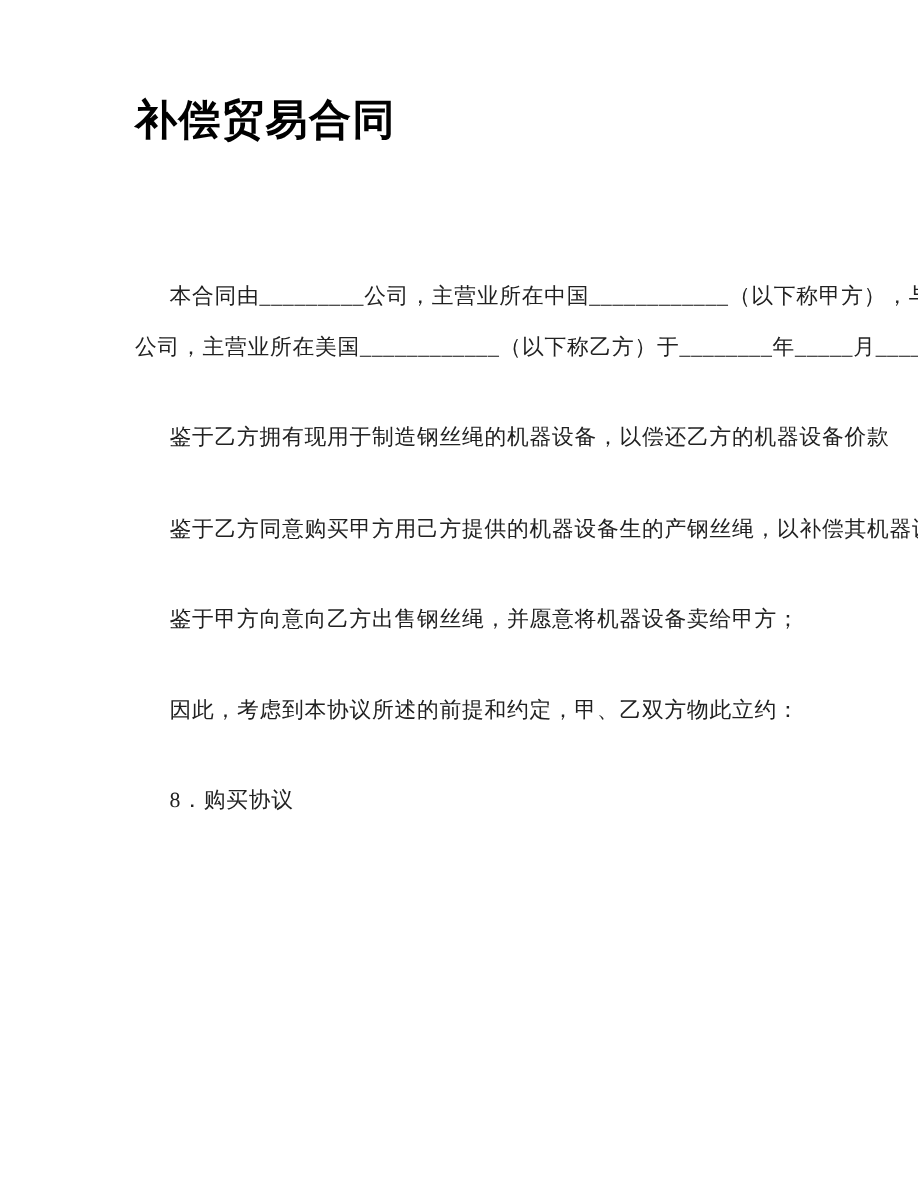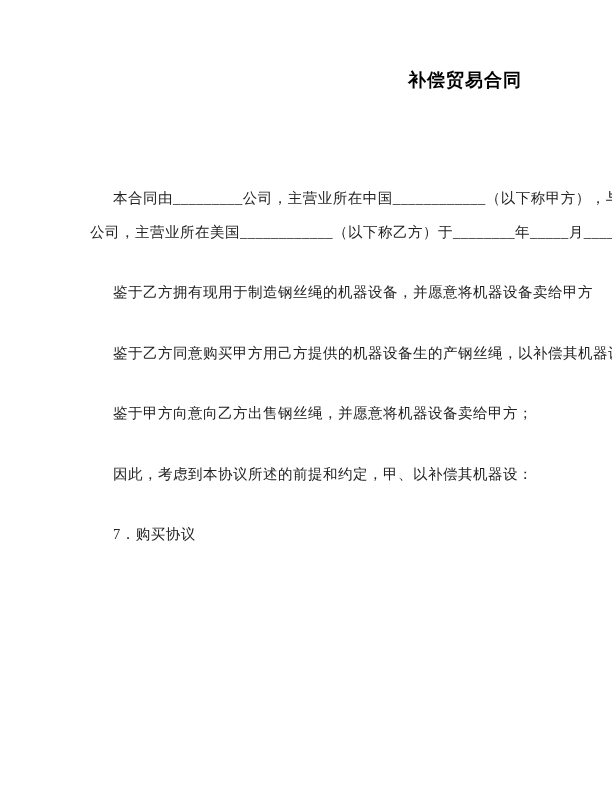--- a/index.html
+++ b/index.html
@@ -14,24 +14,24 @@
     margin: 0 auto;
     background: #ffffff;
     box-sizing: border-box;
     padding: 64px 90px 0 90px;
     overflow: hidden;
     font-family: "Liberation Serif", "DejaVu Serif", serif;
     color: #212121;
   }
   .doc-title {
     margin: 0;
-    text-align: right;
+    text-align: left;
     font-family: "DejaVu Sans", "Liberation Sans", sans-serif;
     font-weight: bold;
-    font-size: 18px;
+    font-size: 28px;
     line-height: 32px;
     color: #000000;
     letter-spacing: 1px;
   }
   .doc-body {
     margin-top: 86px;
     font-size: 14.5px;
   }
   .para {
     margin: 0 0 27px 0;
@@ -49,28 +49,28 @@
 <body>
 
 <div class="page" style="background: rgb(255, 255, 255); color: rgb(33, 33, 33);">
   <h1 class="doc-title" style="color: rgb(0, 0, 0);">补偿贸易合同</h1>
   <div class="doc-body">
       <div class="para">
         <div class="line first">本合同由_________公司，主营业所在中国____________（以下称甲方），与__</div>
         <div class="line">公司，主营业所在美国____________（以下称乙方）于________年_____月_____日在</div>
       </div>
       <div class="para">
-        <div class="line first">鉴于乙方拥有现用于制造钢丝绳的机器设备，并愿意将机器设备卖给甲方</div>
+        <div class="line first">鉴于乙方拥有现用于制造钢丝绳的机器设备，以偿还乙方的机器设备价款</div>
       </div>
       <div class="para">
         <div class="line first">鉴于乙方同意购买甲方用己方提供的机器设备生的产钢丝绳，以补偿其机器设</div>
       </div>
       <div class="para">
         <div class="line first">鉴于甲方向意向乙方出售钢丝绳，并愿意将机器设备卖给甲方；</div>
       </div>
       <div class="para">
-        <div class="line first">因此，考虑到本协议所述的前提和约定，甲、以补偿其机器设：</div>
+        <div class="line first">因此，考虑到本协议所述的前提和约定，甲、乙双方物此立约：</div>
       </div>
       <div class="para">
-        <div class="line first">7．购买协议</div>
+        <div class="line first">8．购买协议</div>
       </div>
     </div>
 </div>
 
 </body></html>

